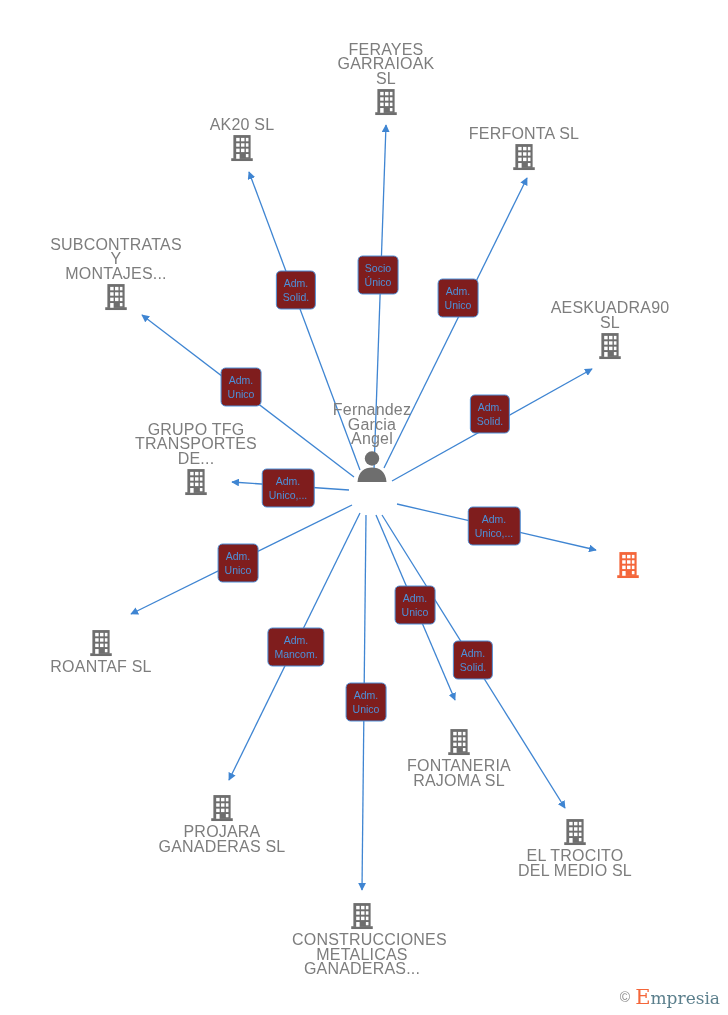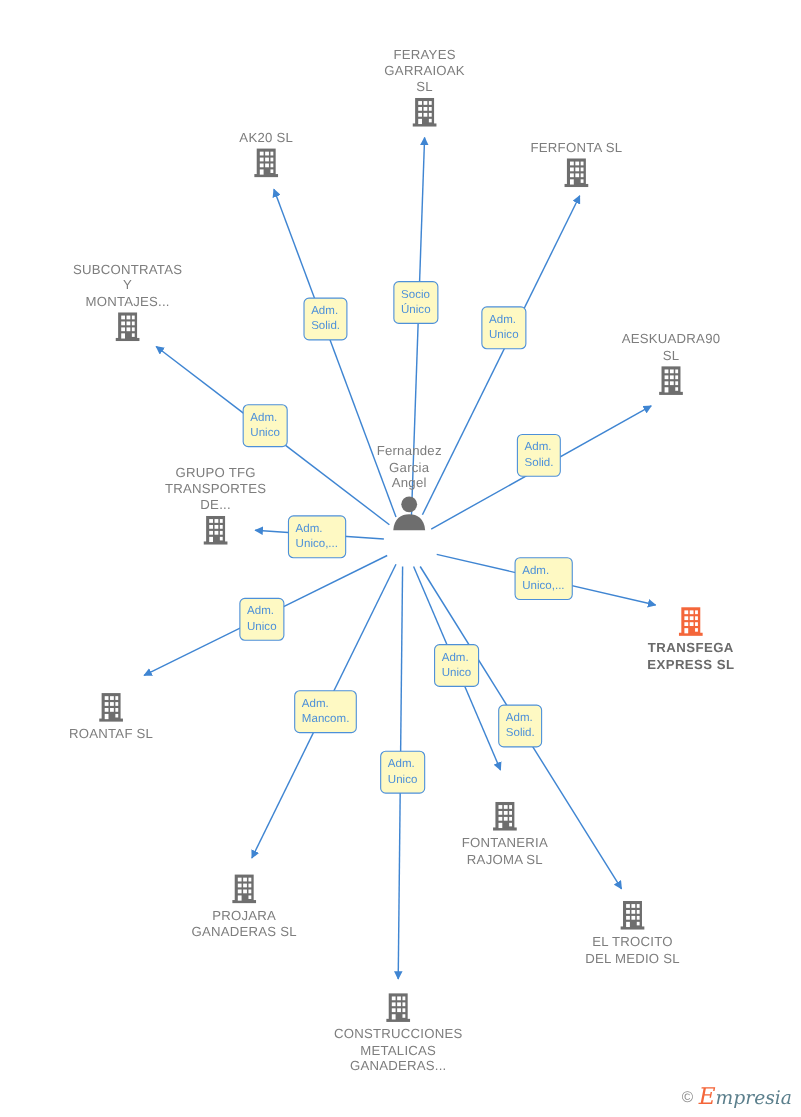--- a/index.html
+++ b/index.html
@@ -20,55 +20,55 @@
     width:140px;
     margin-left:-70px;           
   }
   .node .ico{
     display:block;
     margin:0 auto;
     line-height:0;
   }
   .node .nm{
     display:block;
-    font-size:12px;
+    font-size:16px;
     line-height:14.5px;
     color:#7d7d7d;
     letter-spacing:.2px;
     white-space:pre-line;
   }
   .node.above .nm{margin-bottom:2px;}
   .node.below .nm{margin-top:3px;}
   .node.hl .nm{color:#6a6a6a;font-weight:bold;letter-spacing:.4px;}
 
   
   .chip{
     position:absolute;
     box-sizing:border-box;
-    background:#fef9c3;
+    background:#7f1d1d;
     border:1.4px solid #4d90d9;
     border-radius:5px;
     color:#4d90d9;
     font-size:10.5px;
     line-height:14px;
     padding:4px 6px 5px 6px;
-    text-align:left;
+    text-align:center;
     white-space:pre-line;
     transform:translate(-50%,-50%);
   }
 
   
   .wm{
     position:absolute;
     right:8px;bottom:6px;
     display:flex;align-items:center;gap:5px;
     user-select:none;
   }
   .wm .cmark{color:#8d8d8d;font-size:14px;}
-  .wm .wtxt{font-family:"DejaVu Serif","Liberation Serif",serif;font-size:17px;font-style:italic;}
+  .wm .wtxt{font-family:"DejaVu Serif","Liberation Serif",serif;font-size:17px;}
   .wm .wtxt .e{color:#f4663a;font-size:21px;}
   .wm .wtxt .rest{color:#5b7f8c;}
 </style>
 </head>
 <body>
 
 <div id="graph">
 
   <svg class="edges" viewBox="0 0 728 1015" width="728" height="1015" aria-hidden="true">
     <defs>
@@ -254,22 +254,20 @@
               <rect x="6.6" y="8.6" width="3.2" height="3.2"></rect>
               <rect x="11.1" y="8.6" width="3.2" height="3.2"></rect>
               <rect x="15.6" y="8.6" width="2.4" height="3.2"></rect>
               <rect x="6.6" y="13.6" width="3.2" height="3.2"></rect>
               <rect x="11.1" y="13.6" width="3.2" height="3.2"></rect>
               <rect x="15.6" y="13.6" width="2.4" height="3.2"></rect>
               <rect x="6.6" y="18.6" width="3.2" height="4.4"></rect>
               <rect x="15.6" y="18.6" width="2.4" height="3.0"></rect>
             </g>
           </svg></span>
-        <span class="nm">TRANSFEGA
-EXPRESS  SL</span>
       </div>
       <div class="node below" style="left: 101px; top: 629px;">
         <span class="ico"><svg width="26" height="28" viewBox="0 0 24 26">
             <g fill="#6e6e6e">
               <rect x="4" y="1" width="16" height="22"></rect>
               <rect x="2" y="22.5" width="20" height="2.6"></rect>
             </g>
             <g fill="#ffffff">
               <rect x="6.6" y="3.6" width="3.2" height="3.2"></rect>
               <rect x="11.1" y="3.6" width="3.2" height="3.2"></rect>

